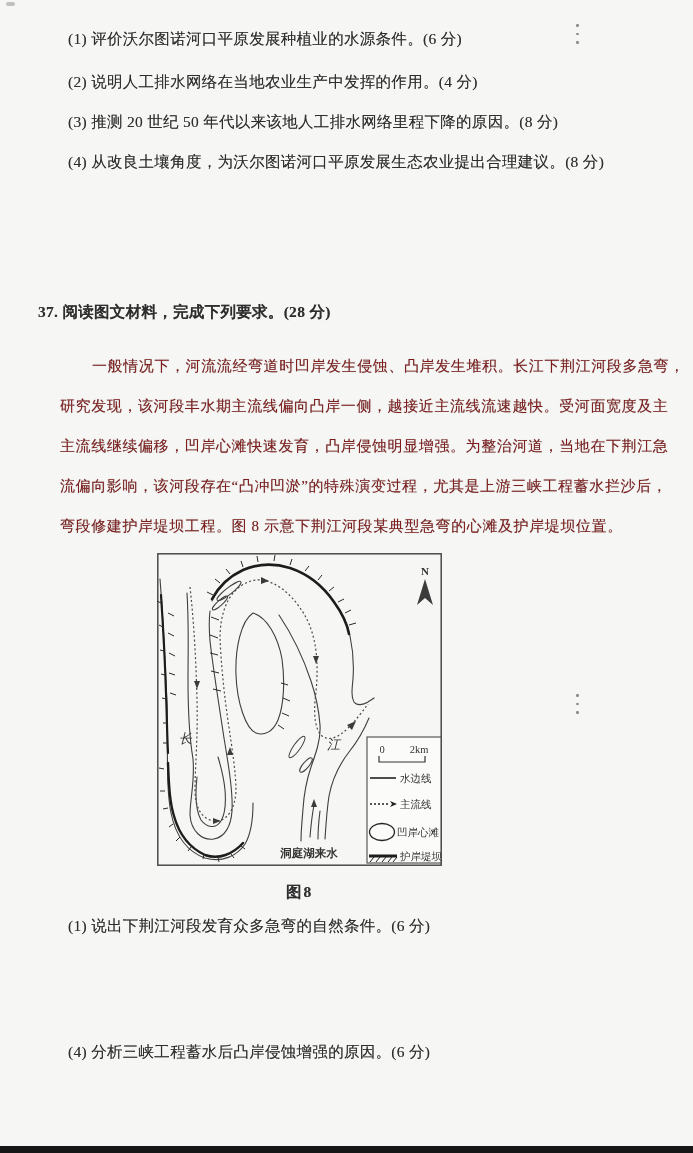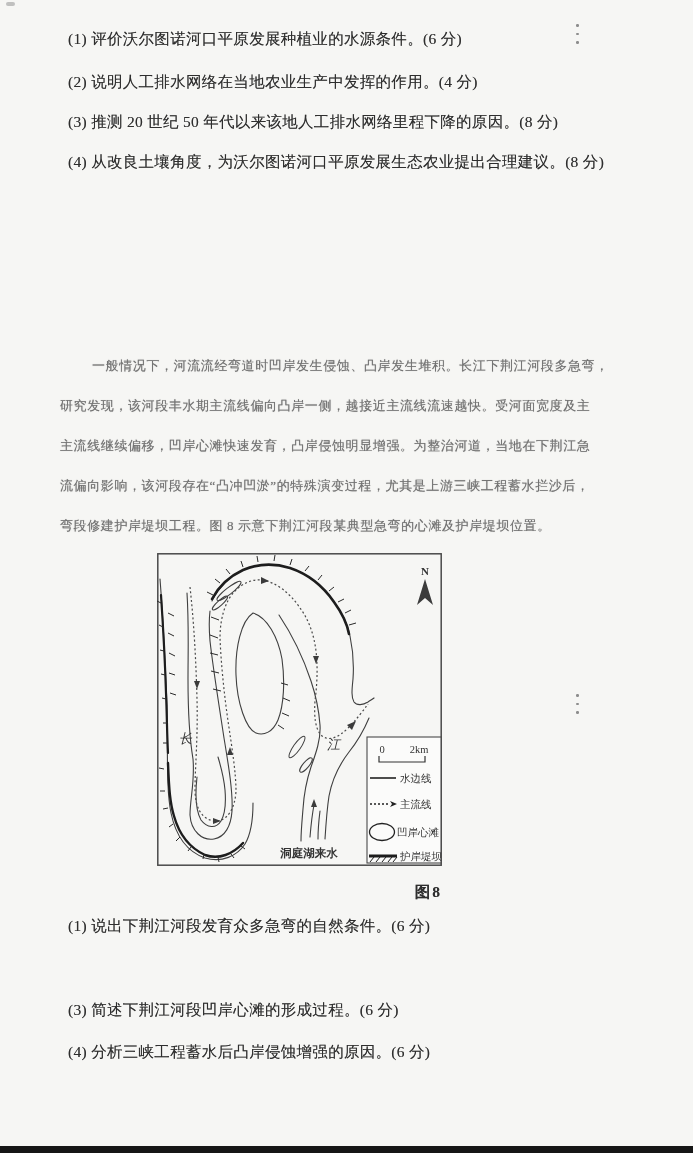--- a/index.html
+++ b/index.html
@@ -16,30 +16,30 @@
     letter-spacing:0.3px;white-space:nowrap;
     text-shadow:0 0 0.6px rgba(60,60,60,.55);
   }
   .q37-head{
     position:absolute;left:38px;top:302px;width:620px;
     font-size:15.5px;font-weight:600;letter-spacing:0.3px;white-space:nowrap;
     text-shadow:0 0 0.6px rgba(60,60,60,.55);
   }
   .para{
     position:absolute;left:60px;top:346px;width:606px;
-    font-size:13px;letter-spacing:0.6px;color:#737373;
+    font-size:15px;letter-spacing:0.6px;color:#7f1d1d;
   }
   .para .pline{
     display:block;height:40px;line-height:40px;white-space:nowrap;
     text-shadow:0 0 0.7px rgba(70,70,70,.5);
   }
   .para .pline.indent{padding-left:32px;}
   .figure-wrap{position:absolute;left:157px;top:553px;width:285px;height:313px;}
   .figure-caption{
-    position:absolute;left:157px;top:882px;width:285px;text-align:right;
+    position:absolute;left:157px;top:882px;width:285px;text-align:center;
     font-size:15.5px;font-weight:600;letter-spacing:2px;
     text-shadow:0 0 0.6px rgba(60,60,60,.55);
   }
   .scan-bar{position:absolute;left:0;bottom:0;width:693px;height:7px;background:#161616;}
   .dots{position:absolute;left:576px;width:4px;}
   .dots i{display:block;width:2.5px;height:2.5px;border-radius:50%;background:#8d8d8d;margin:0 0 6px 0;filter:blur(.3px);}
   .corner-mark{position:absolute;left:6px;top:2px;width:9px;height:4px;background:#b3b3b3;border-radius:2px;opacity:.8;filter:blur(.4px);}
   svg text{font-family:"Liberation Serif","DejaVu Serif",serif;}
 </style>
 </head>
@@ -58,20 +58,21 @@
       <i></i>
       <i></i>
       <i></i>
     </div>
 
   <div class="qline" style="top:27px">(1) 评价沃尔图诺河口平原发展种植业的水源条件。(6 分)</div>
   <div class="qline" style="top:70px">(2) 说明人工排水网络在当地农业生产中发挥的作用。(4 分)</div>
   <div class="qline" style="top:110px">(3) 推测 20 世纪 50 年代以来该地人工排水网络里程下降的原因。(8 分)</div>
   <div class="qline" style="top:150px">(4) 从改良土壤角度，为沃尔图诺河口平原发展生态农业提出合理建议。(8 分)</div>
 
+  <div class="q37-head">37. 阅读图文材料，完成下列要求。(28 分)</div>
 
   <div class="para">
     <span class="pline indent">一般情况下，河流流经弯道时凹岸发生侵蚀、凸岸发生堆积。长江下荆江河段多急弯，</span>
     <span class="pline">研究发现，该河段丰水期主流线偏向凸岸一侧，越接近主流线流速越快。受河面宽度及主</span>
     <span class="pline">主流线继续偏移，凹岸心滩快速发育，凸岸侵蚀明显增强。为整治河道，当地在下荆江急</span>
     <span class="pline">流偏向影响，该河段存在“凸冲凹淤”的特殊演变过程，尤其是上游三峡工程蓄水拦沙后，</span>
     <span class="pline">弯段修建护岸堤坝工程。图 8 示意下荆江河段某典型急弯的心滩及护岸堤坝位置。</span>
   </div>
 
   <div class="figure-wrap">
@@ -159,17 +160,16 @@
         <line x1="212" y1="303" x2="240" y2="303" stroke="#1d1d1d" stroke-width="3"></line>
         <path d="M217,304 l-4,5 M223,304 l-4,5 M229,304 l-4,5 M235,304 l-4,5 M240,304 l-4,5" stroke="#1d1d1d" stroke-width="1" fill="none"></path>
         <text x="243" y="307" font-size="10.5" fill="#333">护岸堤坝</text>
       </g>
     </svg>
   </div>
 
   <div class="figure-caption">图8</div>
 
   <div class="qline" style="top:914px">(1) 说出下荆江河段发育众多急弯的自然条件。(6 分)</div>
-  <div class="qline" style="top:998px">(3) 简述下荆江河段凹岸心滩的形成过程。(6 分)</div>
   <div class="qline" style="top:1040px">(4) 分析三峡工程蓄水后凸岸侵蚀增强的原因。(6 分)</div>
 
   <div class="scan-bar"></div>
 </div>
 
 </body></html>

